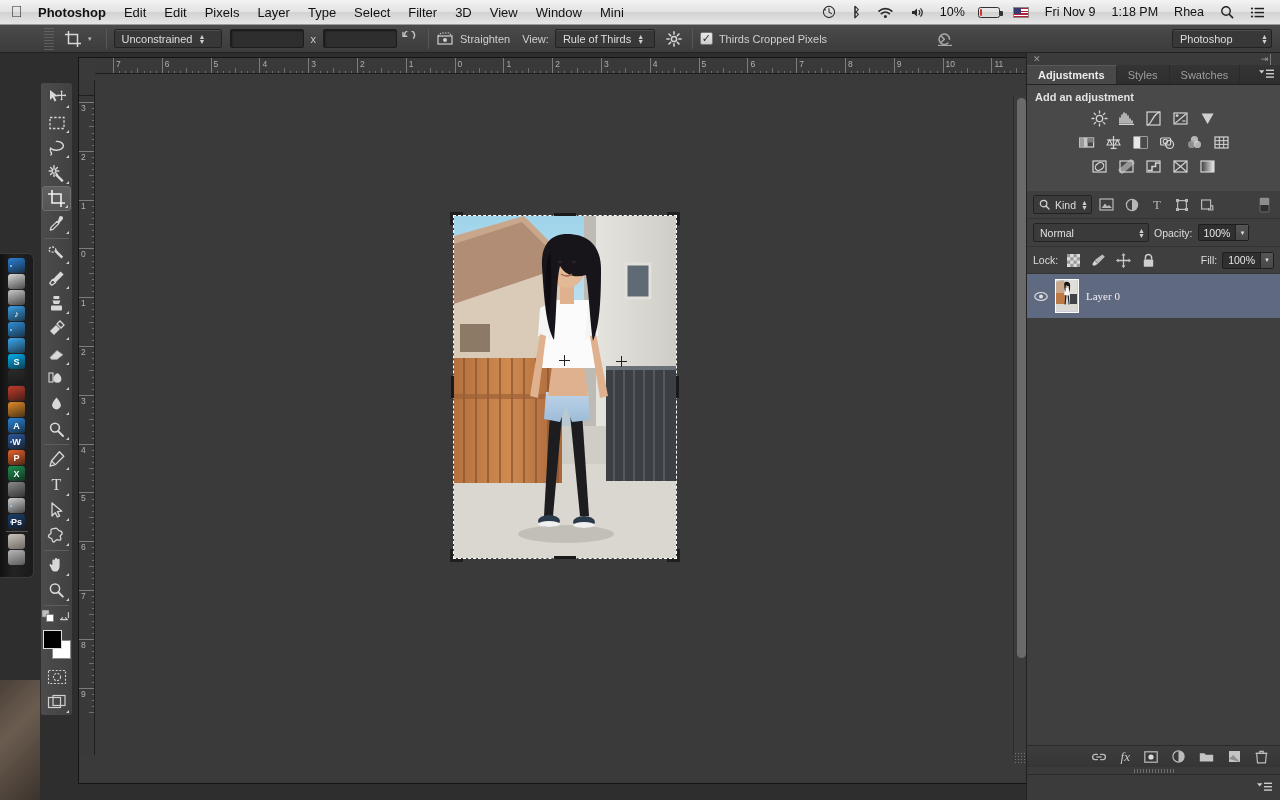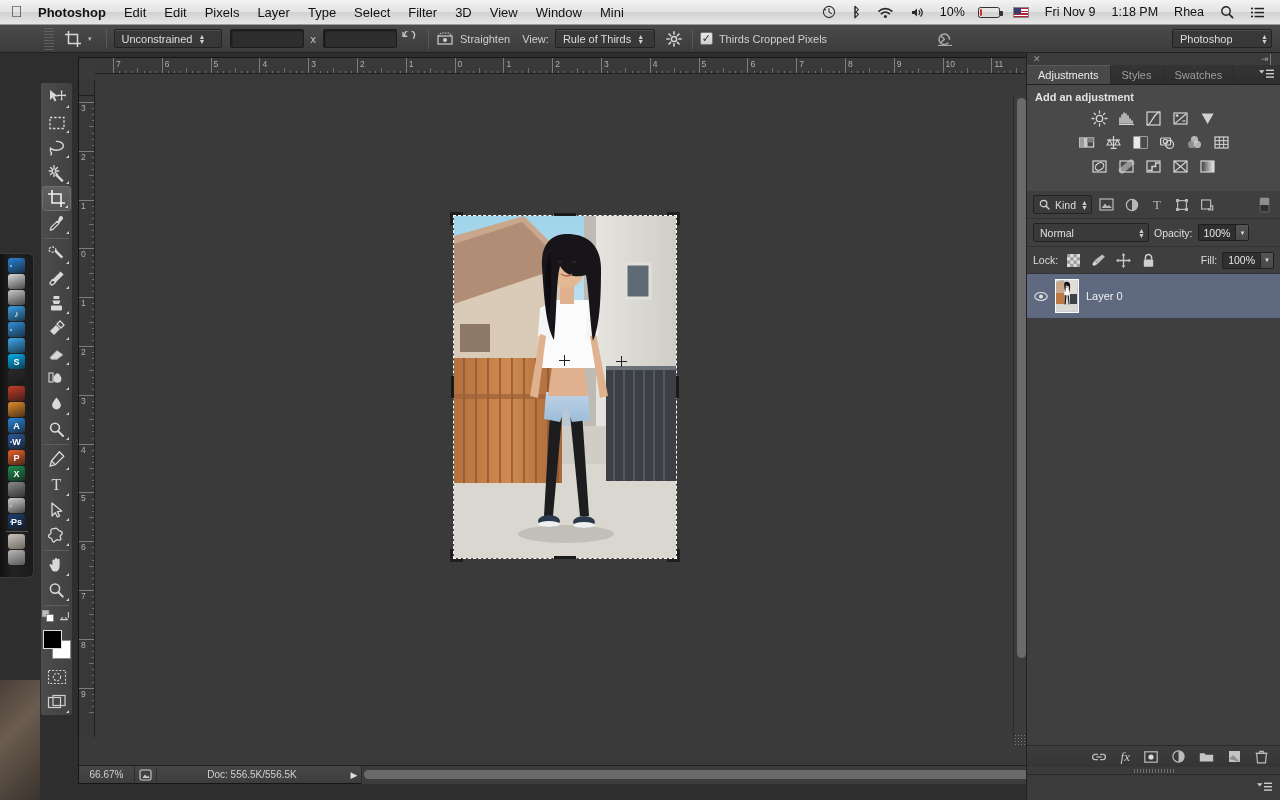--- a/index.html
+++ b/index.html
@@ -189,37 +189,37 @@
     position:absolute;right:0;top:53px;width:254px;height:747px;
     background:#3b3b3b;border-left:1px solid #222;z-index:25;
     display:flex;flex-direction:column;
   }
   .panel-topbar{height:12px;background:#3b3b3b;display:flex;align-items:center;justify-content:space-between;padding:0 6px;font-size:9px;color:#999;}
   .tabrow{
     height:20px;background:linear-gradient(#343434,#2e2e2e);display:flex;align-items:stretch;
     border-bottom:1px solid #222;position:relative;
   }
   .ptab{padding:0 11px;display:flex;align-items:center;font-size:11px;color:#9e9e9e;border-right:1px solid #2a2a2a;}
-  .ptab.active{background:#494949;color:#eaeaea;font-weight:normal;border-top:1px solid #5a5a5a;}
+  .ptab.active{background:#494949;color:#eaeaea;font-weight:bold;border-top:1px solid #5a5a5a;}
   .pmenu{margin-left:auto;display:flex;align-items:center;padding:0 6px;color:#bbb;}
 
   .adj-body{background:#494949;padding:6px 8px 10px 8px;}
   .adj-title{font-size:11px;color:#e2e2e2;font-weight:bold;margin-bottom:6px;}
   .adj-row{display:flex;justify-content:center;gap:9px;margin-bottom:6px;}
   .adj-ico{width:18px;height:18px;display:flex;align-items:center;justify-content:center;color:#cfcfcf;}
 
   .layers-body{background:#3f3f3f;flex:1;display:flex;flex-direction:column;}
   .lrow{display:flex;align-items:center;gap:5px;padding:4px 6px;border-bottom:1px solid #333;}
   .kind-sel{height:19px;background:#3a3a3a;border:1px solid #222;border-radius:2px;display:flex;align-items:center;padding:0 3px 0 5px;gap:5px;color:#ddd;font-size:10.5px;}
   .l-ico{width:20px;height:18px;display:flex;align-items:center;justify-content:center;color:#b8b8b8;}
   .blend-sel{height:19px;width:116px;background:#3a3a3a;border:1px solid #222;border-radius:2px;display:flex;align-items:center;justify-content:space-between;padding:0 3px 0 6px;color:#e0e0e0;font-size:10.5px;}
   .opacity-box{height:17px;background:#2f2f2f;border:1px solid #1e1e1e;border-radius:2px;display:flex;align-items:center;}
   .opacity-val{padding:0 5px;color:#e6e6e6;font-size:10.5px;}
   .opacity-arrow{width:13px;height:15px;background:linear-gradient(#555,#474747);border-left:1px solid #222;display:flex;align-items:center;justify-content:center;font-size:6px;color:#ddd;}
-  .layer-item{display:flex;align-items:center;gap:7px;padding:5px 6px;background:#5f6a80;}
+  .layer-item{display:flex;align-items:center;gap:7px;padding:5px 6px;background:#5f6a80;font-family:Liberation Serif, serif;}
   .eye{width:15px;display:flex;align-items:center;justify-content:center;color:#d8d8d8;font-size:11px;}
   .lthumb{width:24px;height:34px;border:1.5px solid #fff;overflow:hidden;background:#ccd;}
   .lname{font-size:11px;color:#f0f0f0;}
   .layers-footer{height:22px;background:linear-gradient(#3d3d3d,#353535);border-top:1px solid #2a2a2a;display:flex;align-items:center;justify-content:flex-end;gap:14px;padding-right:12px;color:#bcbcbc;}
   .panel-gripline{height:7px;background:#3b3b3b;display:flex;align-items:center;justify-content:center;}
   .gripdots{width:40px;height:4px;background-image:repeating-linear-gradient(to right,#6e6e6e 0 1px,transparent 1px 3px);}
   .bottom-strip{height:26px;background:#3b3b3b;border-top:1px solid #2a2a2a;display:flex;align-items:center;justify-content:flex-end;padding-right:8px;}
 
   .desktop-bg{position:absolute;left:0;top:25px;width:1280px;height:775px;background:#2e2e2e;z-index:1;}
   .wall{position:absolute;left:0;bottom:0;width:40px;height:120px;
@@ -991,34 +991,20 @@
           <div class="crop-cross" style="left:464px;top:281px;"></div>
           <div class="crop-cross" style="left:521px;top:282px;"></div>
         </div>
       </div>
       <div class="vscroll">
           <div class="vthumb"></div>
         </div>
       <div class="resizer"></div>
     </div>
 
-    <div class="statusbar">
-      <div class="zoomfield">66.67%</div>
-      <div class="prev-ico">
-        <svg width="13" height="12" viewBox="0 0 13 12">
-            <rect x="1" y="1" width="11" height="10" rx="1.6" fill="none" stroke="#cfcfcf" stroke-width="1.1"></rect>
-            <path d="M3.4 9L6 5.6 8 8l1.2-1.4L10.6 9z" fill="#cfcfcf"></path>
-          </svg>
-      </div>
-      <div class="docinfo">Doc: 556.5K/556.5K</div>
-      <div class="arrow-r">▶</div>
-      <div class="hscroll">
-          <div class="hthumb"></div>
-        </div>
-    </div>
   </div>
 
 
   <div class="panels">
     <div class="panel-topbar">
       <span>✕</span>
       <span>⇥│</span>
     </div>
 
     <div class="tabrow">

